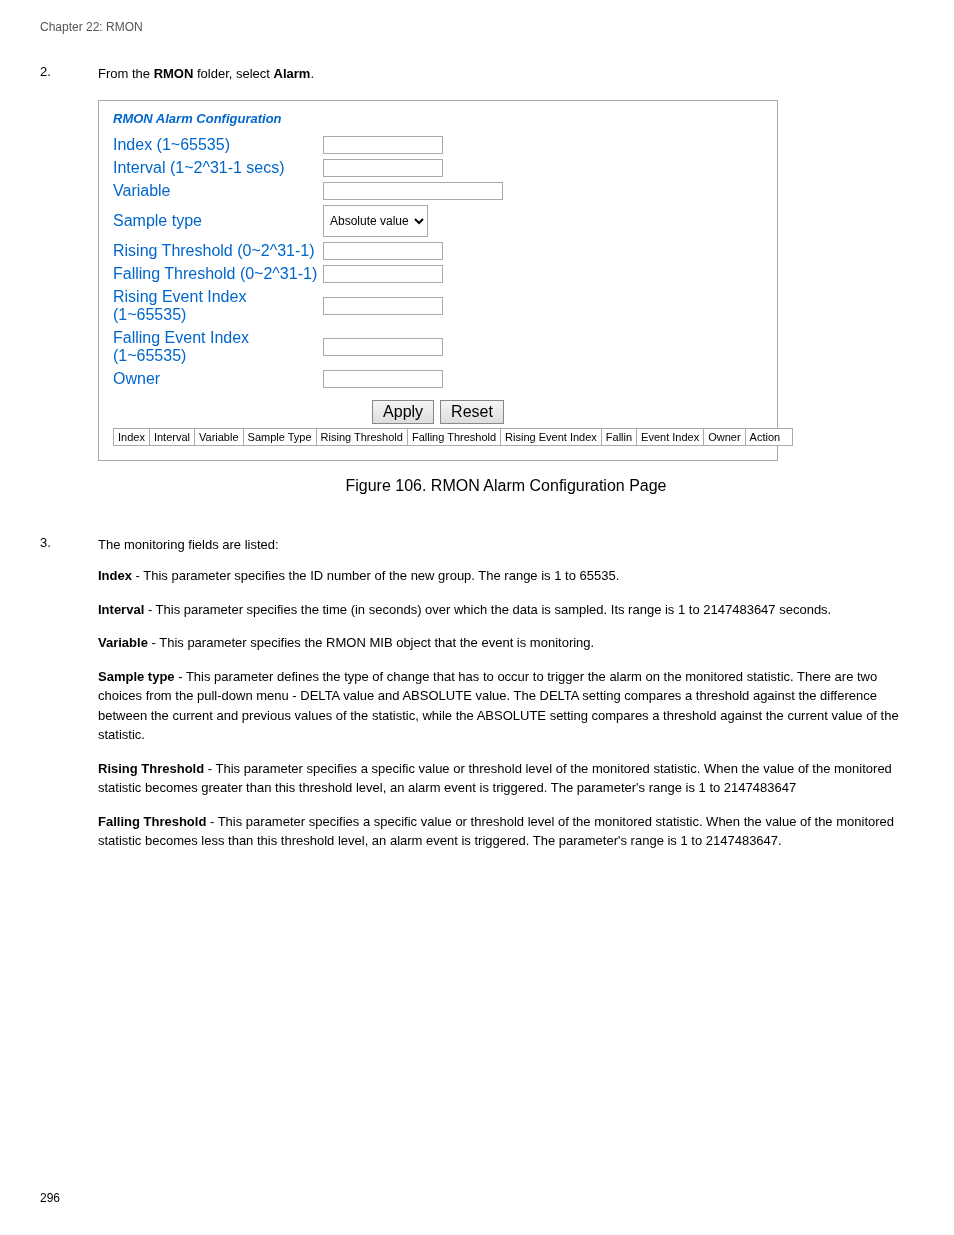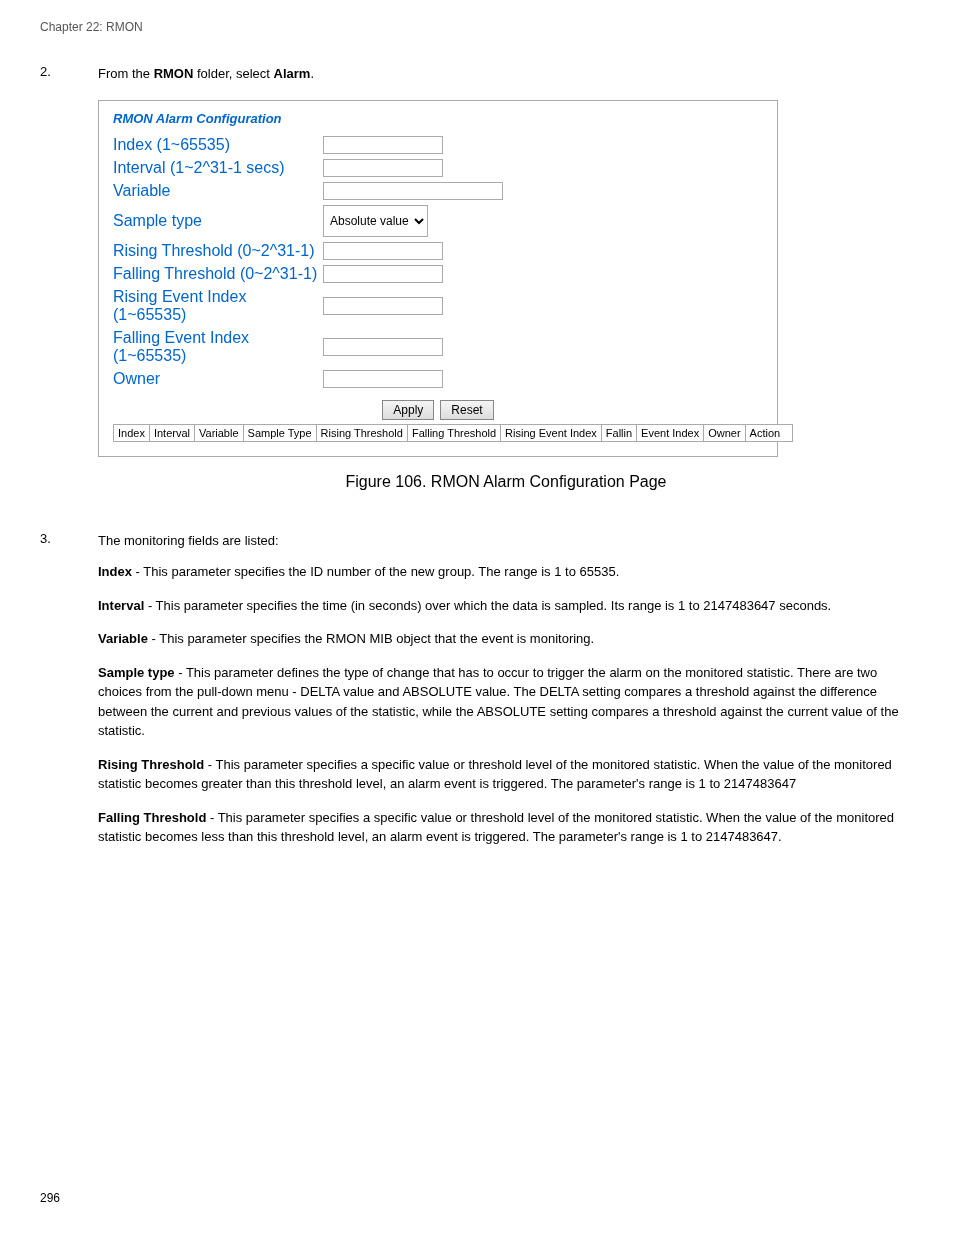--- a/index.html
+++ b/index.html
@@ -75,21 +75,21 @@
     .button-row {
       display: flex;
       justify-content: center;
       gap: 6px;
       margin-top: 12px;
     }
     .btn {
       border: 1px solid #888;
       background: linear-gradient(to bottom, #f5f5f5, #ddd);
       padding: 2px 10px;
-      font-size: 12px;
+      font-size: 16px;
       cursor: pointer;
     }
     .table-header {
       display: flex;
       border: 1px solid #aaa;
       background: #fff;
       margin-top: 4px;
       width: 680px;
       font-size: 11px;
     }

